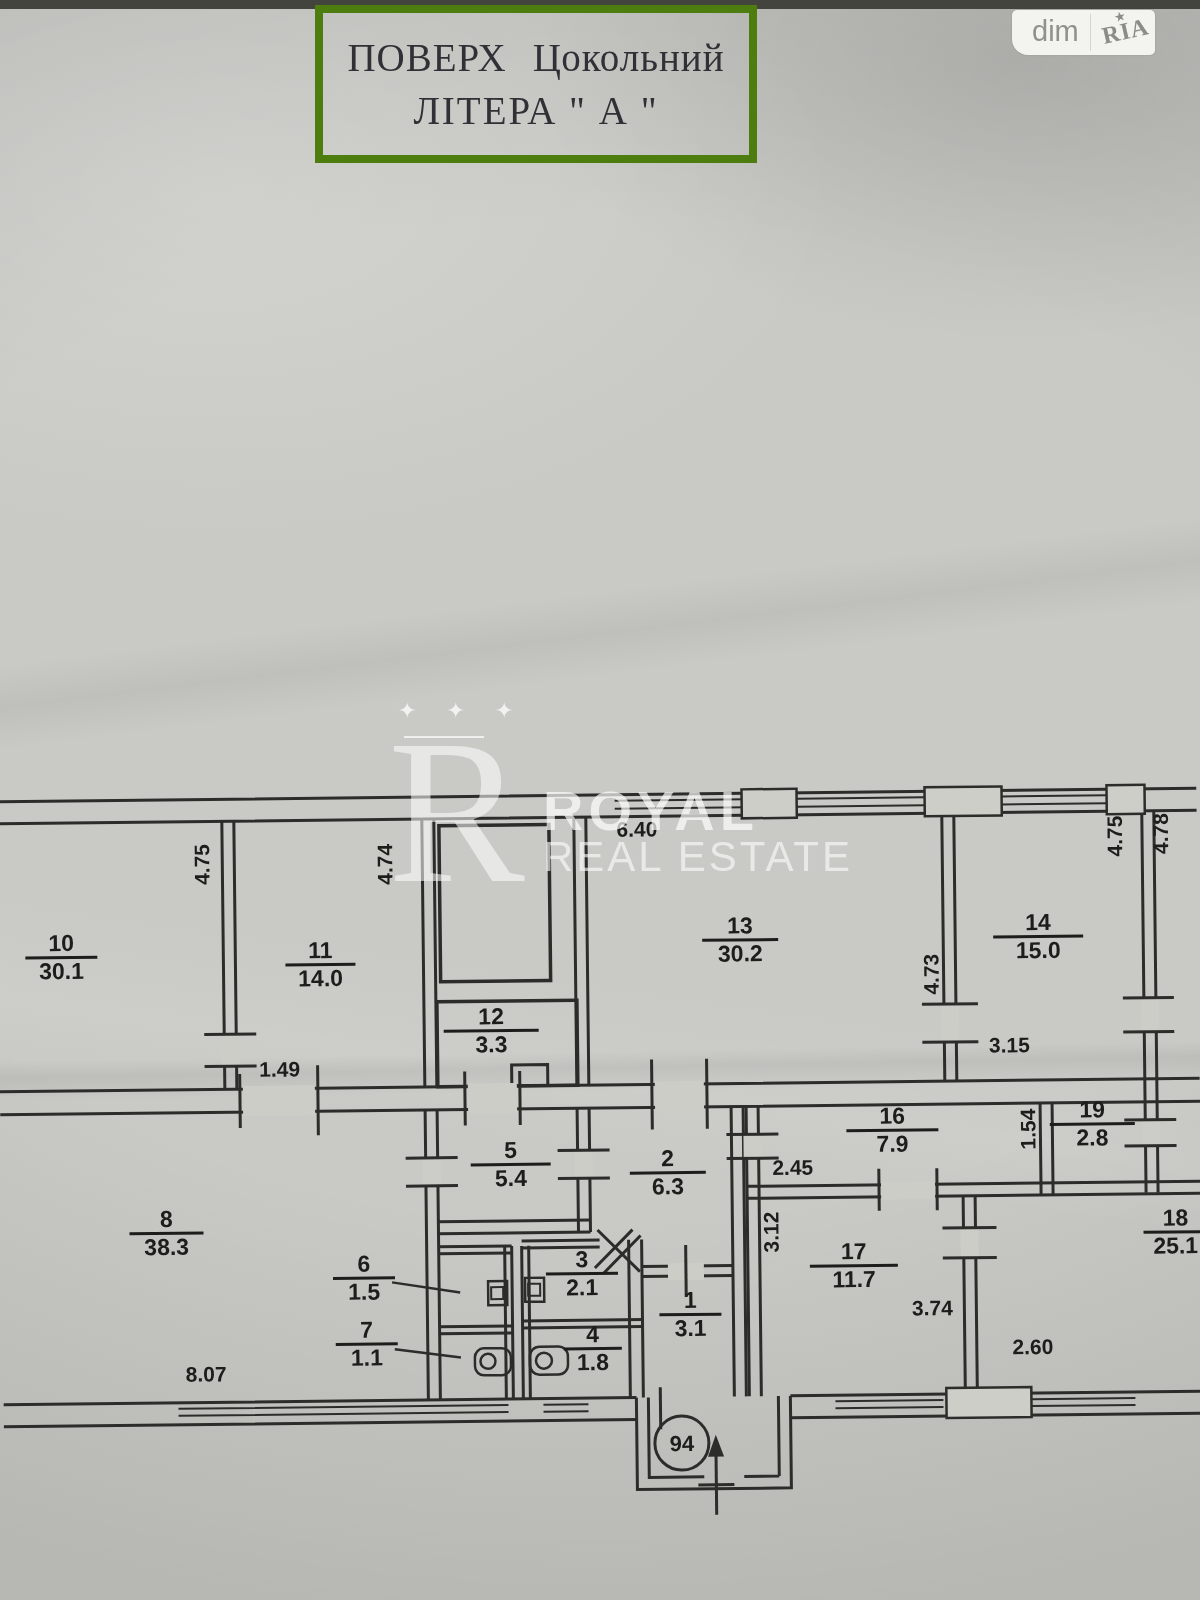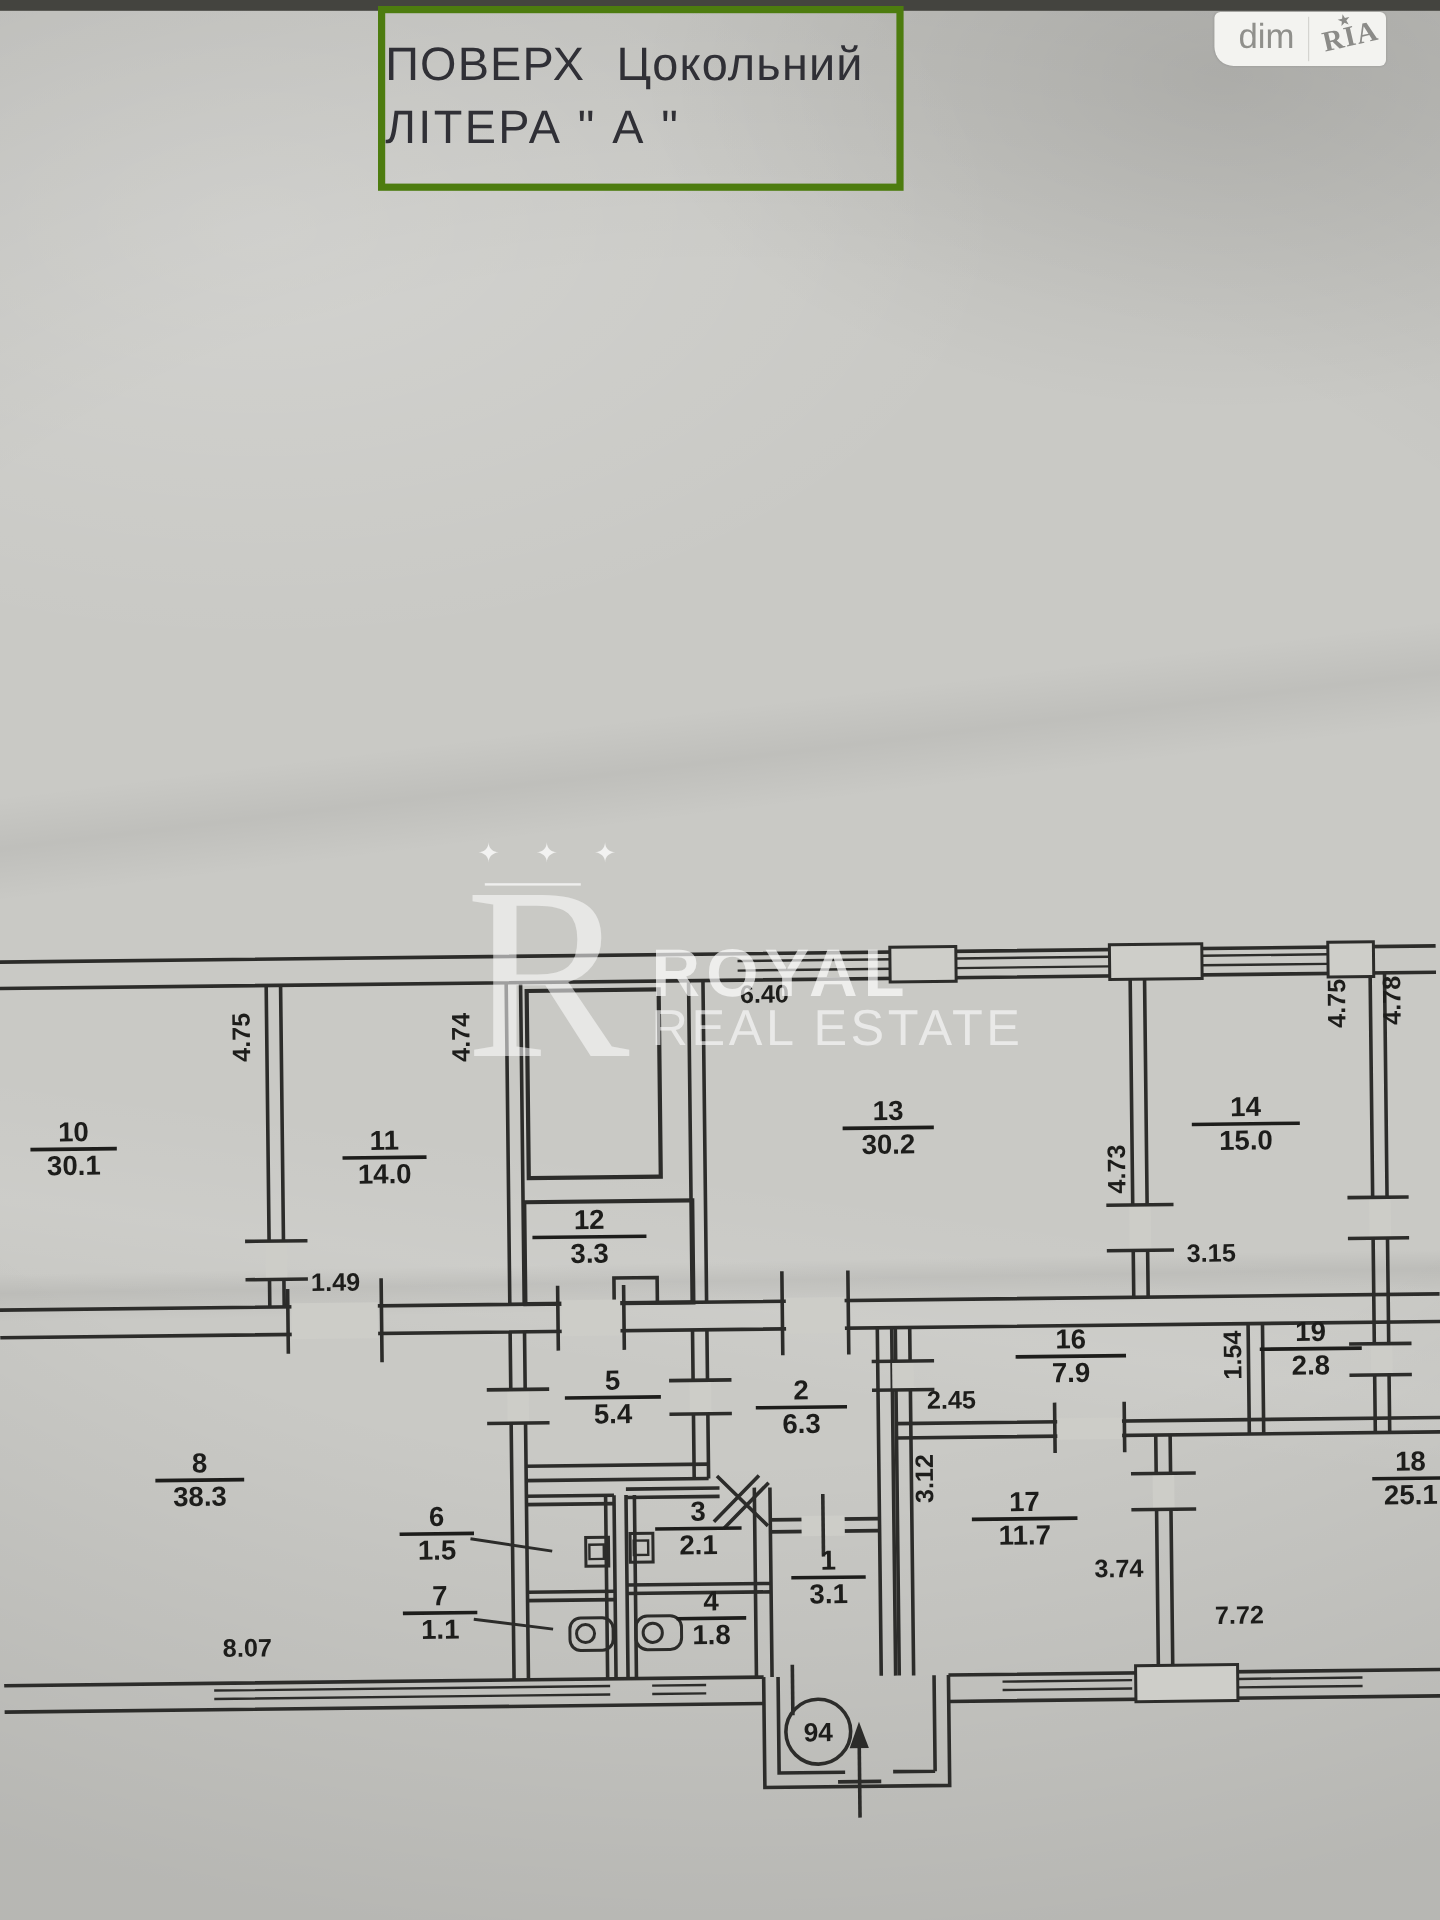--- a/index.html
+++ b/index.html
@@ -12,22 +12,22 @@
      radial-gradient(ellipse 700px 400px at 85% 4%, rgba(0,0,0,.10), transparent 70%),
      radial-gradient(ellipse 1400px 900px at 50% 45%, transparent 55%, rgba(0,0,0,.09));}
   .shade.grad2{background:
      linear-gradient(173deg, transparent 38%, rgba(0,0,0,.05) 40.5%, transparent 43%),
      linear-gradient(179deg, transparent 65.5%, rgba(0,0,0,.06) 66.5%, transparent 68%),
      linear-gradient(8deg, transparent 30%, rgba(255,255,255,.07) 34%, transparent 40%);}
   .topstrip{position:absolute;left:0;top:0;width:1200px;height:9px;background:#44443f;}
 
   
   .titlebox{position:absolute;left:315px;top:5px;width:426px;height:142px;
-            border:6px solid #4d7c0f;color:#303036;
-            font-family:Liberation Sans, sans-serif;}
+            border:8px solid #4d7c0f;color:#303036;text-align:center;
+            font-family:Liberation Serif, serif;}
   .titlebox .l1{margin-top:22px;font-size:39px;letter-spacing:1px;}
   .titlebox .l1 .gap{display:inline-block;width:26px;}
   .titlebox .l2{margin-top:8px;font-size:39px;letter-spacing:2px;}
 
   
   .badge{position:absolute;left:1012px;top:10px;width:143px;height:45px;
          background:#f3f3f0;border-radius:5px 5px 5px 16px;box-shadow:0 0 2px rgba(0,0,0,.15);}
   .badge .dim{position:absolute;left:20px;top:5px;font-size:29px;color:#90908c;font-weight:500;}
   .badge .sep{position:absolute;left:78px;top:4px;width:1px;height:37px;background:#d4d4d0;}
   .badge .ria{position:absolute;left:90px;top:8px;font-family:"Liberation Serif",serif;
@@ -278,21 +278,21 @@
     <div class="dlabel vert" style="left:1118px;top:842px">4.75</div>
     <div class="dlabel vert" style="left:1164px;top:840px">4.78</div>
     <div class="dlabel vert" style="left:933px;top:978px">4.73</div>
     <div class="dlabel" style="left:1010px;top:1050px">3.15</div>
     <div class="dlabel" style="left:280px;top:1066px">1.49</div>
     <div class="dlabel" style="left:792px;top:1170px">2.45</div>
     <div class="dlabel vert" style="left:1028px;top:1134px">1.54</div>
     <div class="dlabel vert" style="left:770px;top:1234px">3.12</div>
     <div class="dlabel" style="left:203px;top:1370px">8.07</div>
     <div class="dlabel" style="left:930px;top:1312px">3.74</div>
-    <div class="dlabel" style="left:1030px;top:1352px">7.72</div>
+    <div class="dlabel" style="left:1030px;top:1352px">2.60</div>
   </div>
 
   <div class="wm stars">✦ ✦ ✦</div>
   <div class="wm rule"></div>
   <div class="wm mono">R</div>
   <div class="wm brand2">REAL ESTATE</div>
   <div class="wm brand1">ROYAL</div>
 </div>
 
 </body></html>

